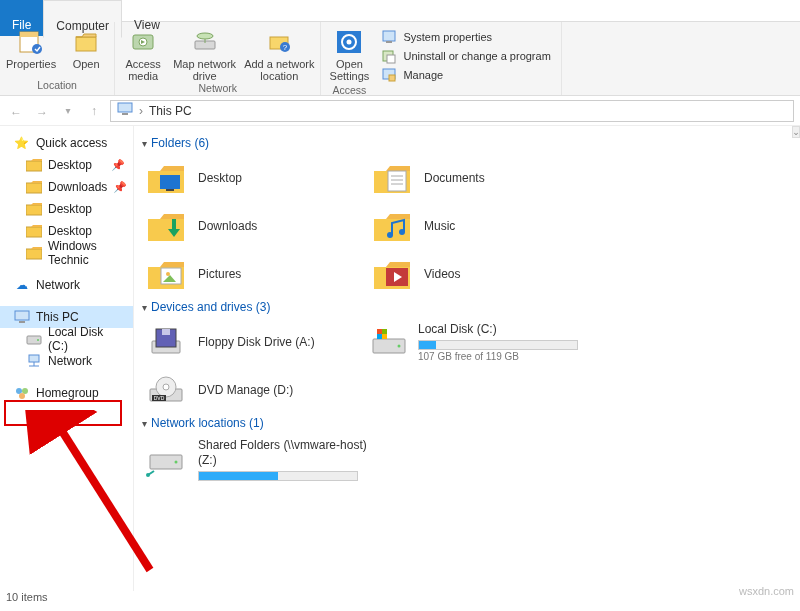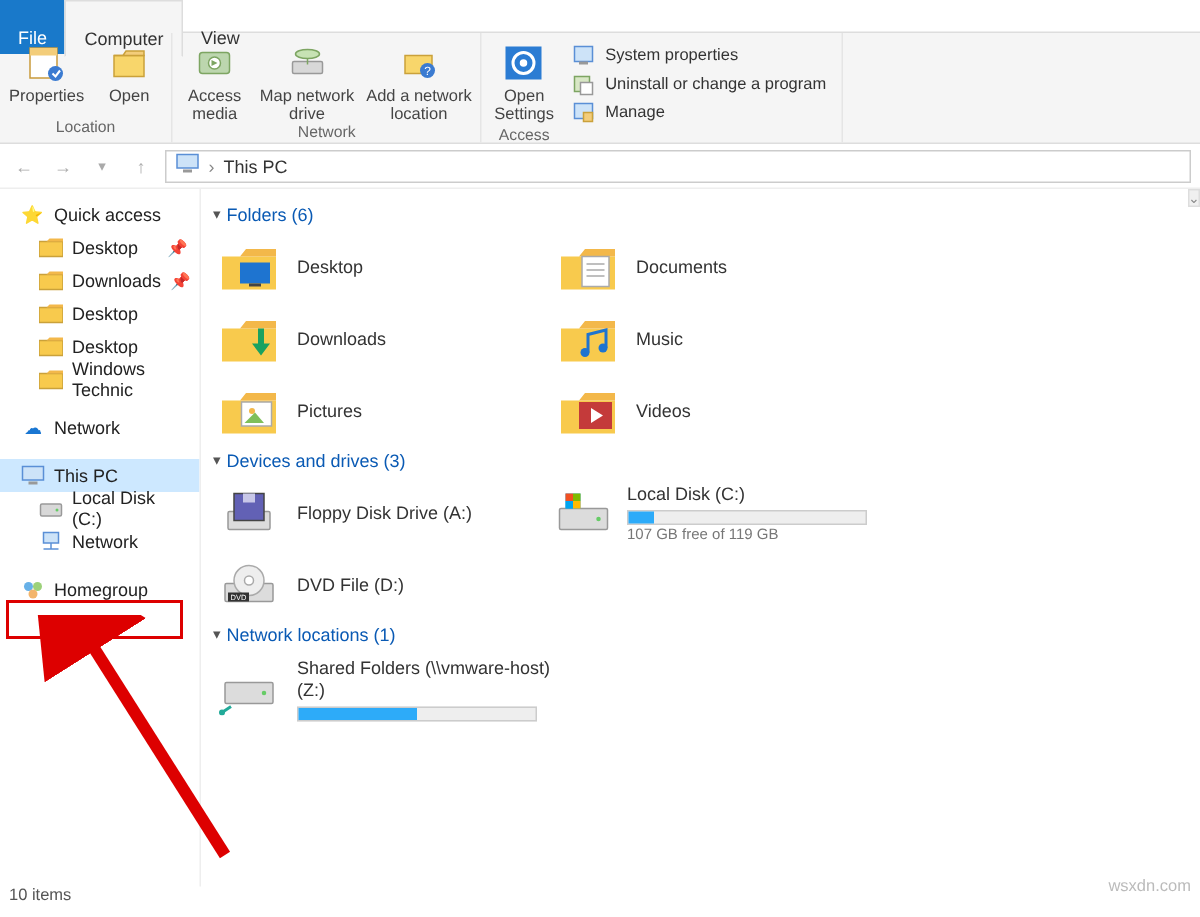--- a/index.html
+++ b/index.html
@@ -428,21 +428,21 @@
         <span class="thumb">
             <svg width="40" height="34">
               <rect x="4" y="16" width="32" height="12" rx="1" fill="#dcdcdc" stroke="#999"></rect>
               <circle cx="20" cy="14" r="10" fill="#eee" stroke="#aaa"></circle>
               <circle cx="20" cy="14" r="3" fill="#fff" stroke="#aaa"></circle>
               <rect x="6" y="22" width="14" height="6" fill="#333"></rect>
               <text x="13" y="27" font-size="5" fill="#fff" text-anchor="middle">DVD</text>
             </svg>
           </span>
         <div class="meta">
-            <span>DVD File (D:)</span>
+            <span>DVD Manage (D:)</span>
           </div>
       </div>
     </div>
 
     <div class="section-hdr">
       <span class="caret">▾</span>
       <span>Network locations (1)</span>
     </div>
     <div class="grid">
       <div class="item" style="width:260px">

